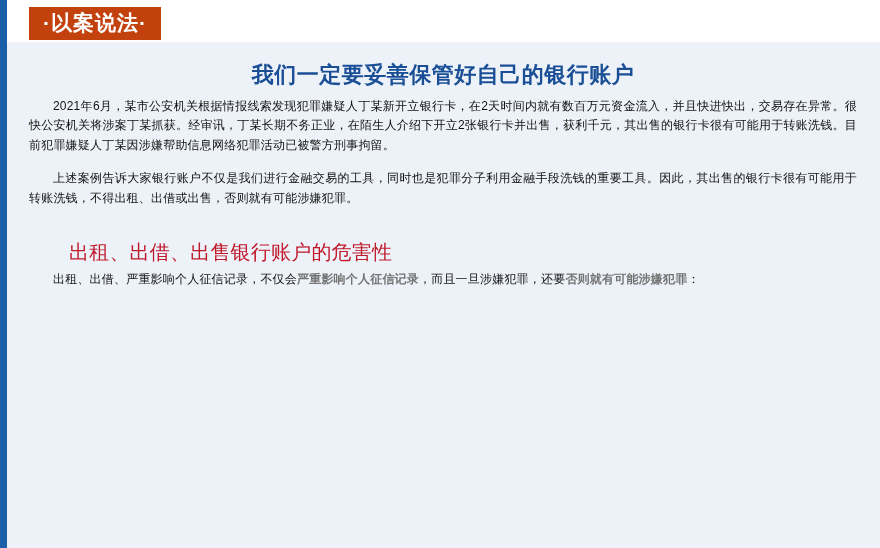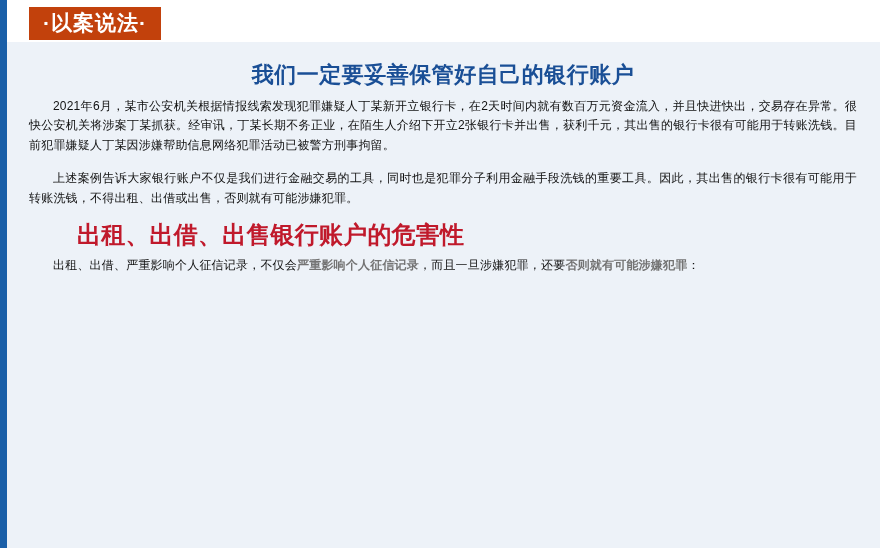--- a/index.html
+++ b/index.html
@@ -84,25 +84,25 @@
     text-justify: inter-ideograph;
     letter-spacing: 0.2px;
   }
   p.indent {
     text-indent: 2em;
   }
   p.gap {
     margin-top: 14px;
   }
   .sub-heading {
-    font-size: 24px;
-    font-weight: bold;
+    font-size: 20px;
+    font-weight: normal;
     color: #c0192b;
     text-indent: 2em;
-    margin: 8px 0 2px 0;
+    margin: 28px 0 2px 0;
     line-height: 1.6;
     letter-spacing: 0.2px;
   }
   .bold-black {
     font-weight: bold;
     color: #737373;
   }
 </style>
 </head>
 <body>

